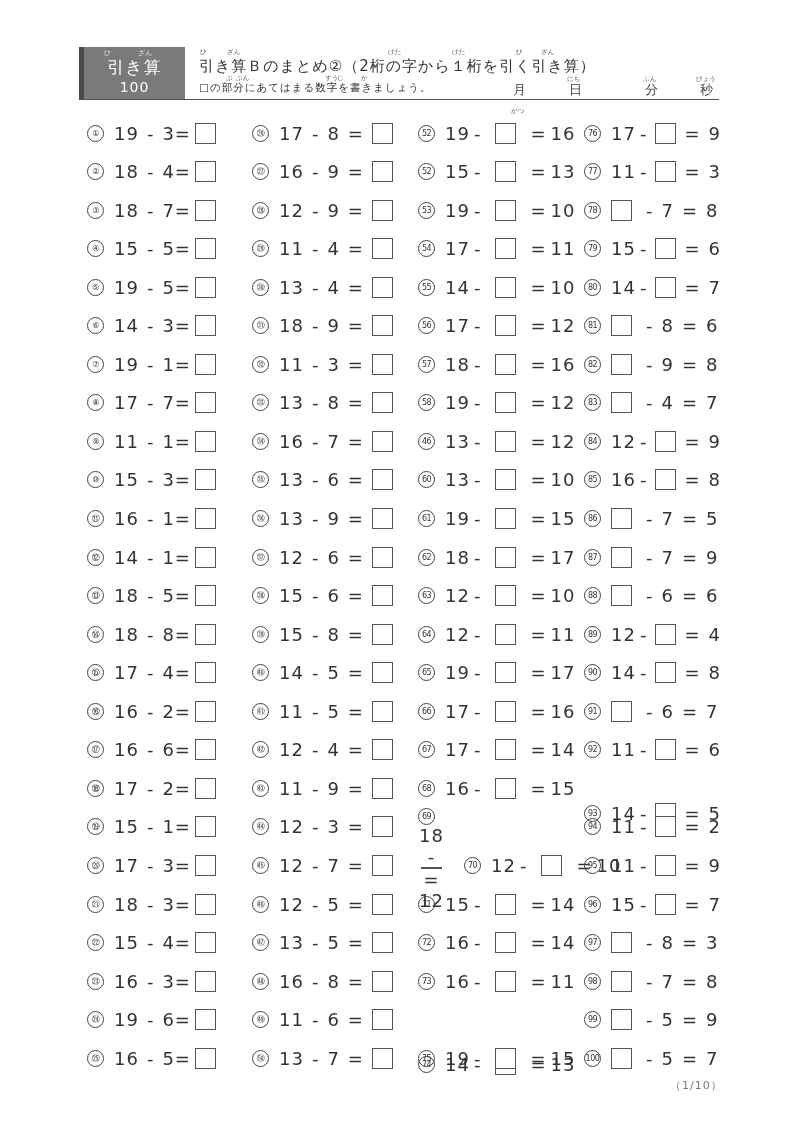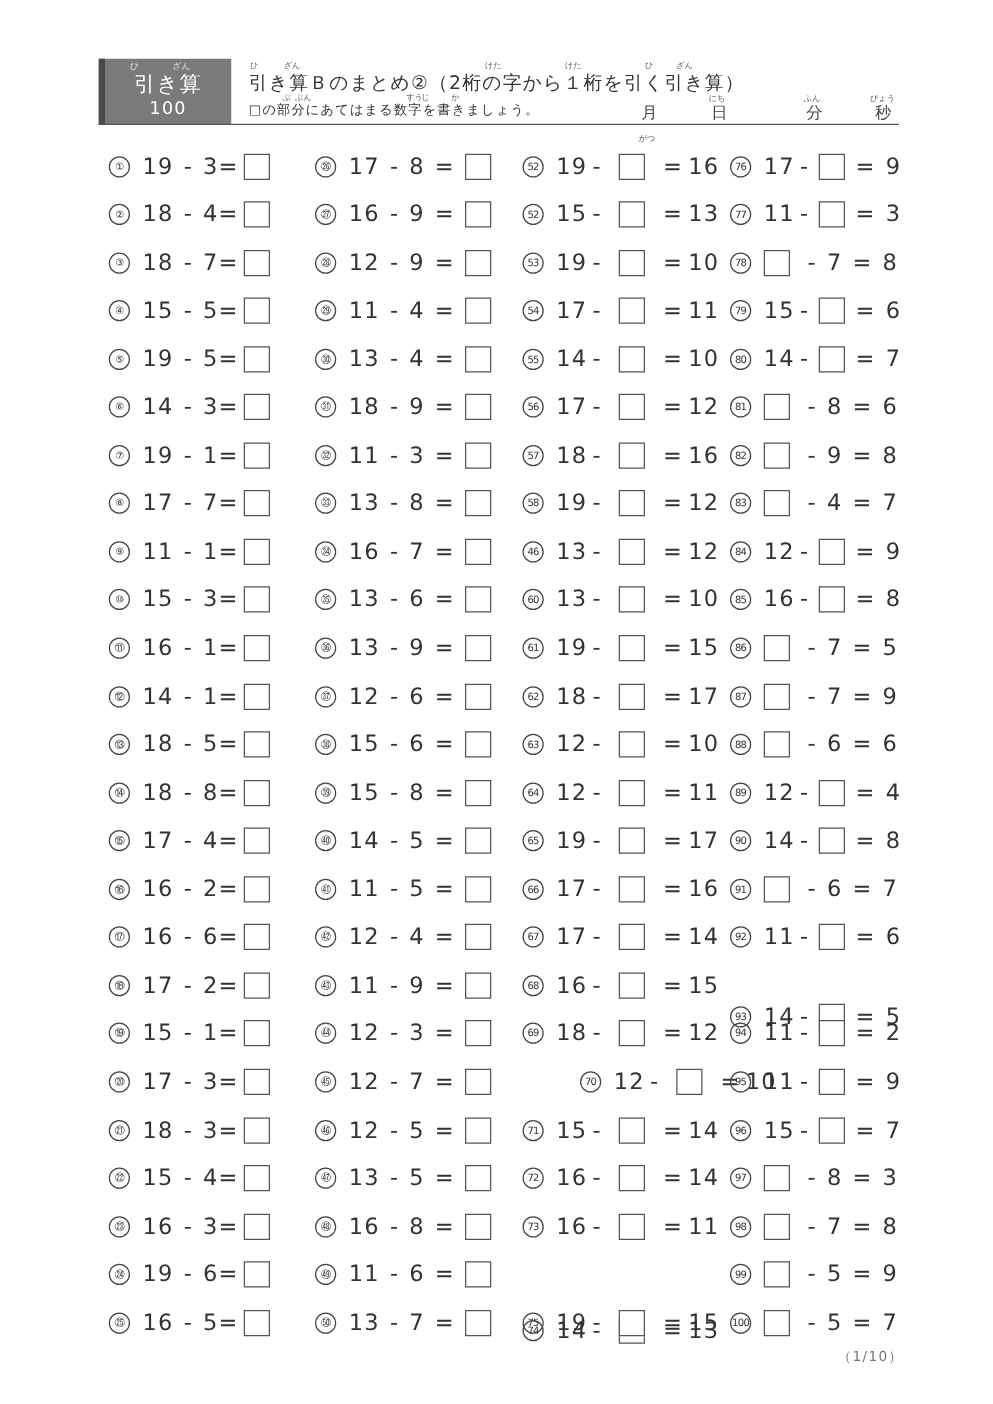--- a/index.html
+++ b/index.html
@@ -864,21 +864,21 @@
         <span class="expr">16</span>
         <span class="gap4"></span>
         <span class="expr">-</span>
         <span class="gap14"></span>
         <span class="box"></span>
         <span class="gap14"></span>
         <span class="expr">=</span>
         <span class="gap4"></span>
         <span class="expr">15</span>
       </div>
-      <div class="row" style="top: 693.9px;">
+      <div class="row" style="top: 693.9px; flex-direction: column;">
         <span class="num">69</span>
         <span class="expr">18</span>
         <span class="gap4"></span>
         <span class="expr">-</span>
         <span class="gap14"></span>
         <span class="box"></span>
         <span class="gap14"></span>
         <span class="expr">=</span>
         <span class="gap4"></span>
         <span class="expr">12</span>

